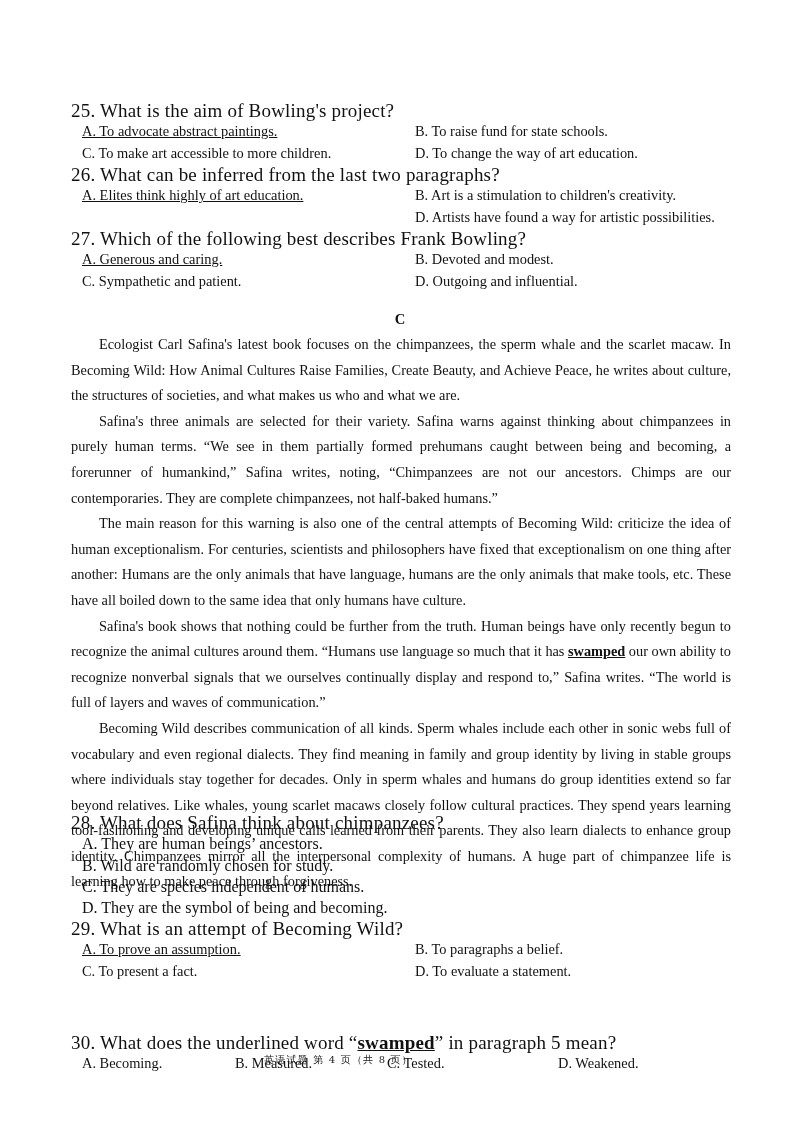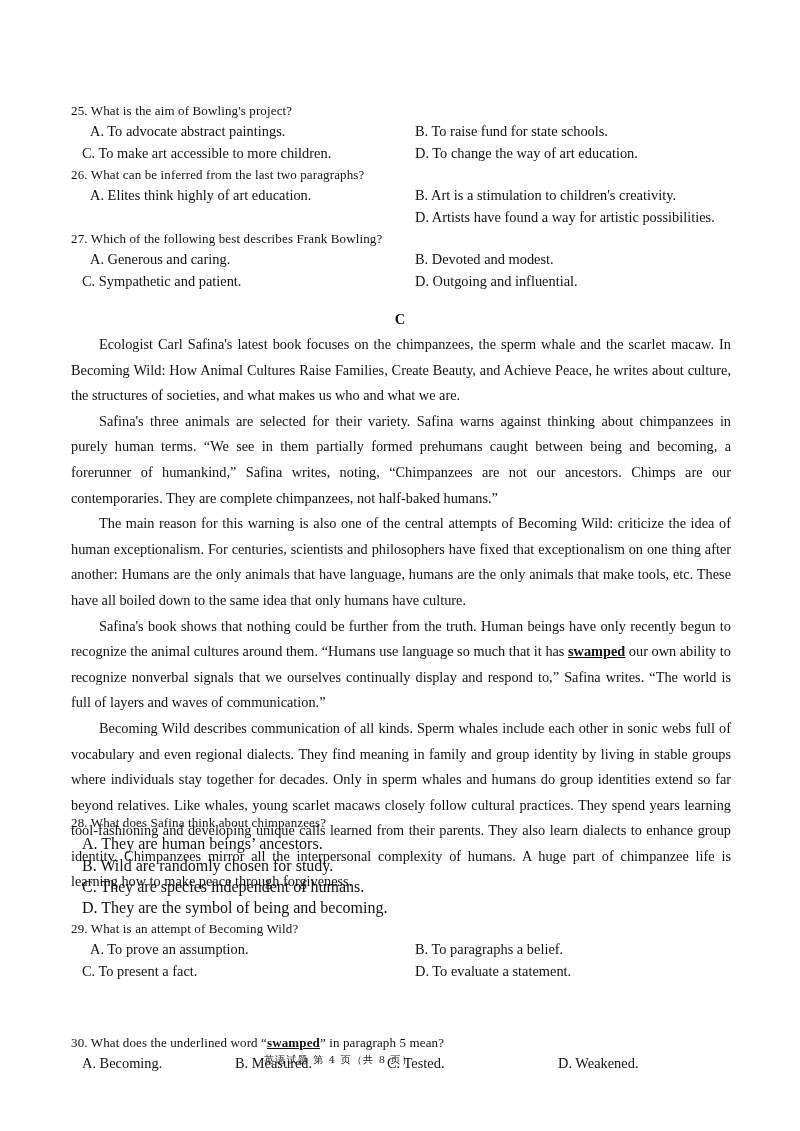--- a/index.html
+++ b/index.html
@@ -18,40 +18,40 @@
     box-sizing: border-box;
   }
 
   
   .qblock {
     position: absolute;
     left: 71px;
     width: 660px;
   }
   .qline {
-    font-size: 13px;
+    font-size: 19px;
     line-height: 21.3px;
     white-space: nowrap;
     letter-spacing: 0.01em;
   }
   .qstem {
     margin-left: 0px;
   }
   .opt-row {
     position: relative;
     height: 21.3px;
     font-size: 14.4px;
     line-height: 21.3px;
   }
   .opt {
     position: absolute;
     top: 0;
     white-space: nowrap;
   }
-  .opt-a  { left: 19px; }
+  .opt-a  { left: 11px; text-decoration: underline; }
   .opt-b  { left: 344px; }
   .opt-c  { left: 11px; }
   .opt-d  { left: 344px; }
 
   .opt-single {
     position: relative;
     left: 11px;
     font-size: 16px;
     line-height: 21.3px;
     white-space: nowrap;

